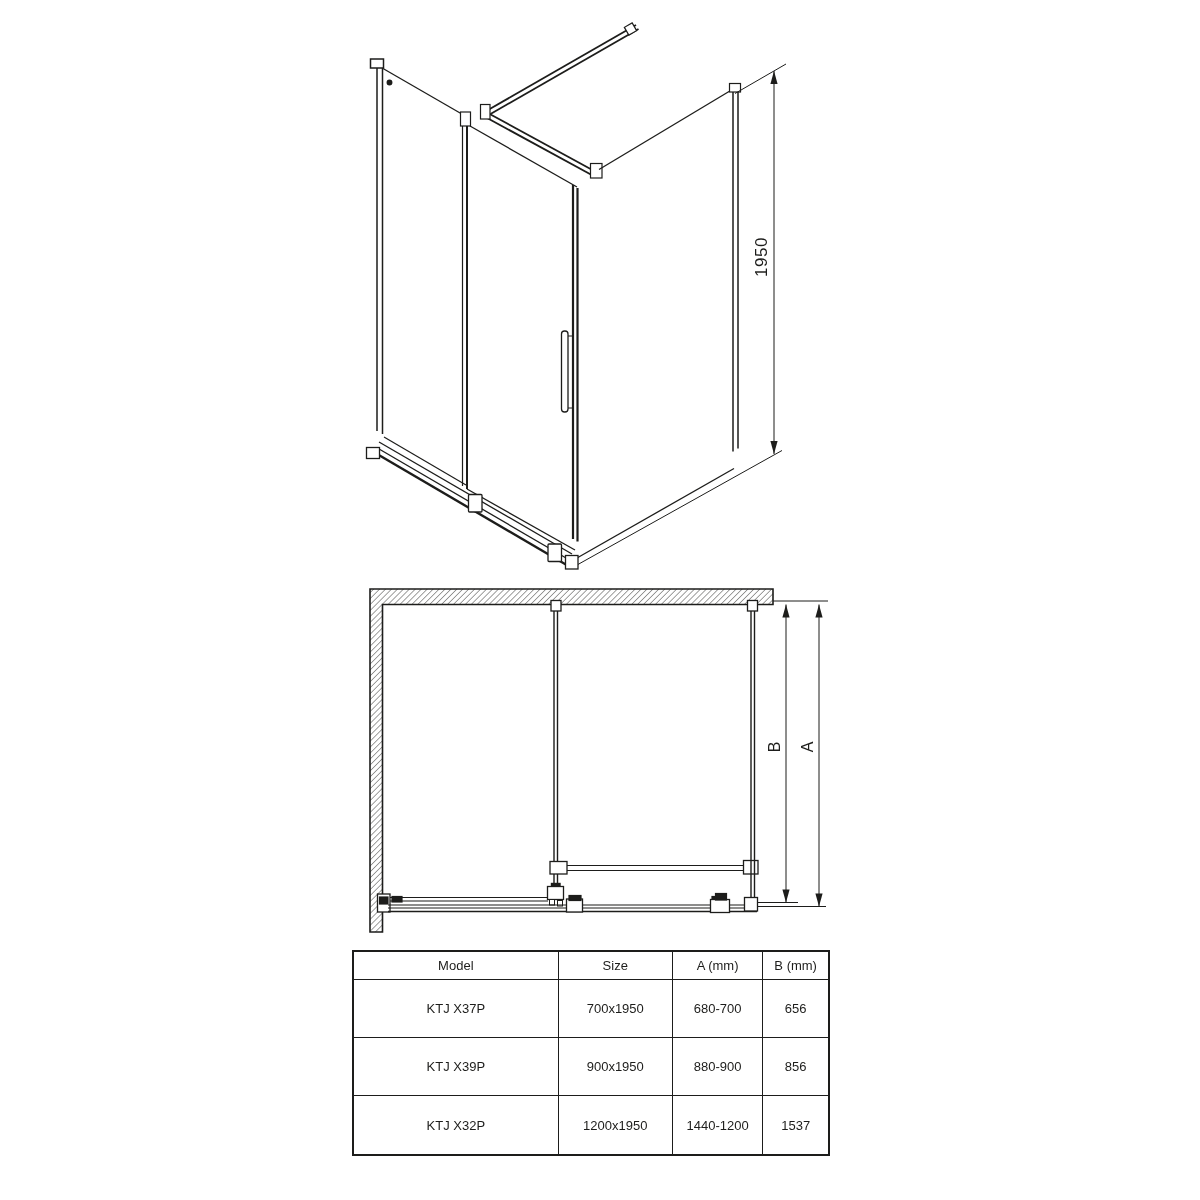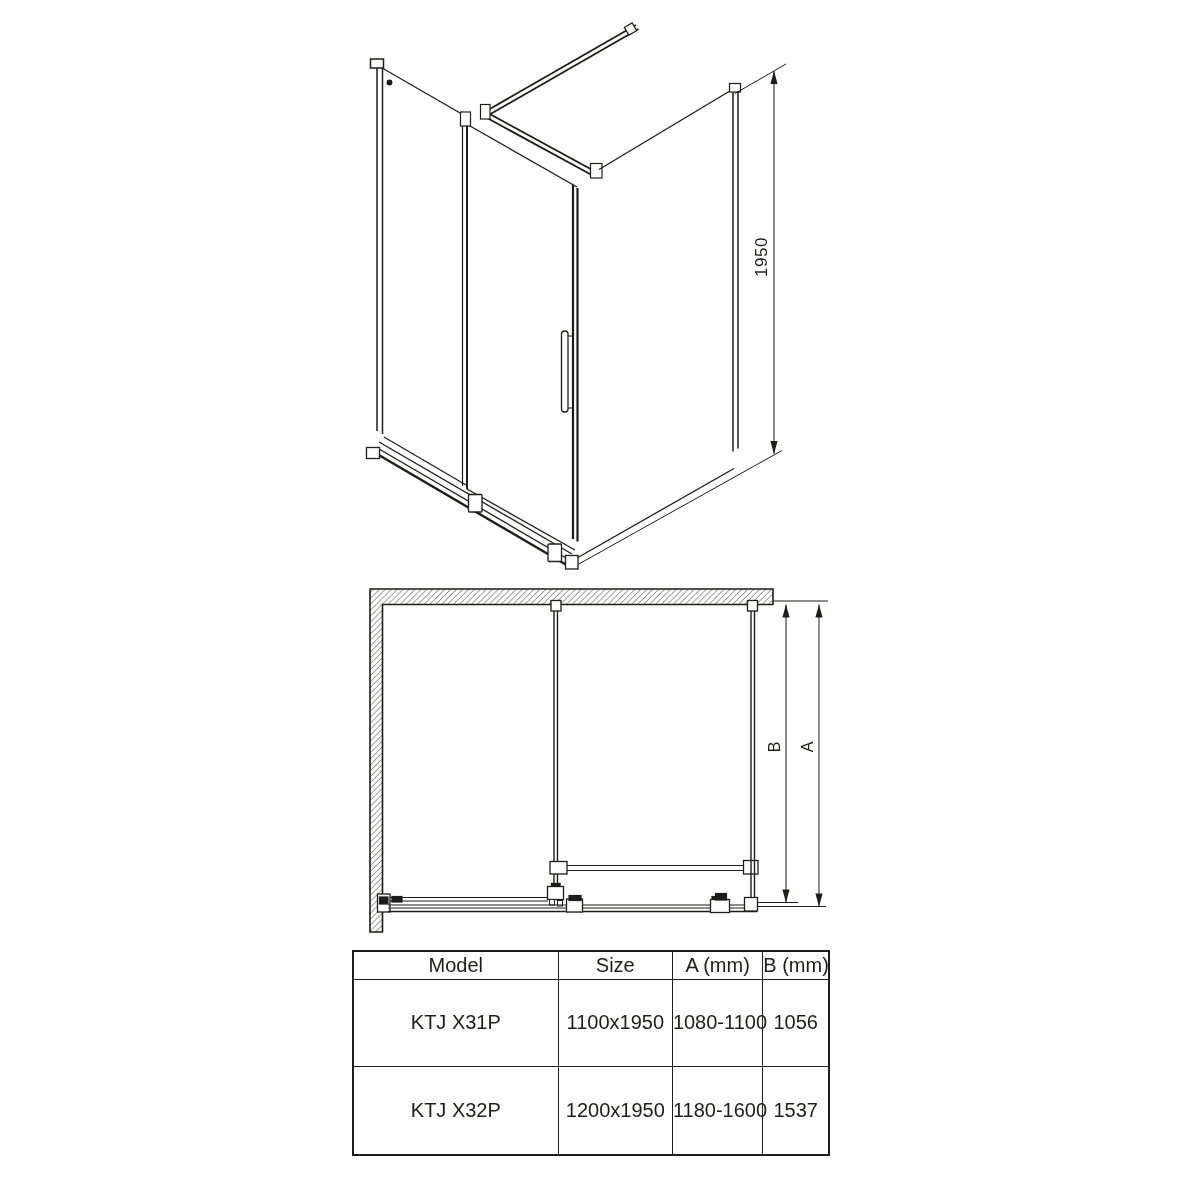--- a/index.html
+++ b/index.html
@@ -14,21 +14,21 @@
   svg text{fill:#1d1d1b;font-family:"Liberation Sans",sans-serif;}
   .dimtext{font-size:17px;letter-spacing:0.5px;}
   .dimtext-sm{font-size:16px;}
   .spec-table-wrap{position:absolute;left:352px;top:950px;width:478px;height:206px;}
   table.spec{
     border-collapse:collapse;width:100%;height:100%;table-layout:fixed;
     border:2px solid #1d1d1b;
   }
   table.spec th, table.spec td{
     border:1.6px solid #1d1d1b;text-align:center;vertical-align:middle;
-    font-size:20px;font-weight:400;color:#1d1d1b;padding:0;height:27px;
+    font-size:13px;font-weight:400;color:#1d1d1b;padding:0;height:27px;
     font-family:"Liberation Sans",sans-serif;white-space:nowrap;
   }
 </style>
 </head>
 <body>
 
 <div class="canvas">
 
   <svg id="iso-svg" width="450" height="565" viewBox="350 15 450 565" fill="none">
 
@@ -175,28 +175,34 @@
       <thead>
         <tr>
           <th>Model</th>
           <th>Size</th>
           <th>A (mm)</th>
           <th>B (mm)</th>
         </tr>
       </thead>
       <tbody>
         <tr>
-          <td>KTJ X31P</td>
-          <td>1100x1950</td>
-          <td>1080-1100</td>
-          <td>1056</td>
+          <td>KTJ X37P</td>
+          <td>700x1950</td>
+          <td>680-700</td>
+          <td>656</td>
+        </tr>
+        <tr>
+          <td>KTJ X39P</td>
+          <td>900x1950</td>
+          <td>880-900</td>
+          <td>856</td>
         </tr>
         <tr>
           <td>KTJ X32P</td>
           <td>1200x1950</td>
-          <td>1180-1600</td>
+          <td>1440-1200</td>
           <td>1537</td>
         </tr>
       </tbody>
     </table>
   </div>
 
 </div>
 
 </body></html>

